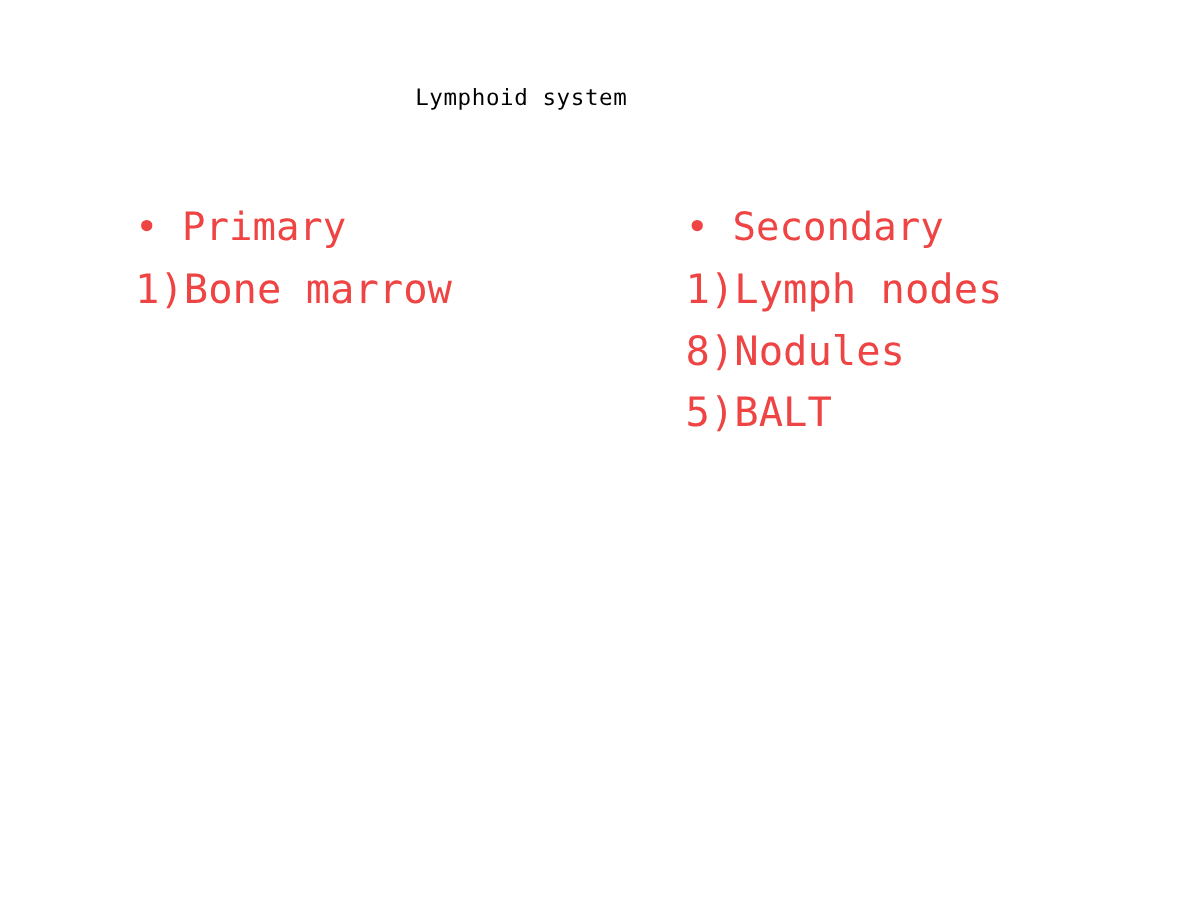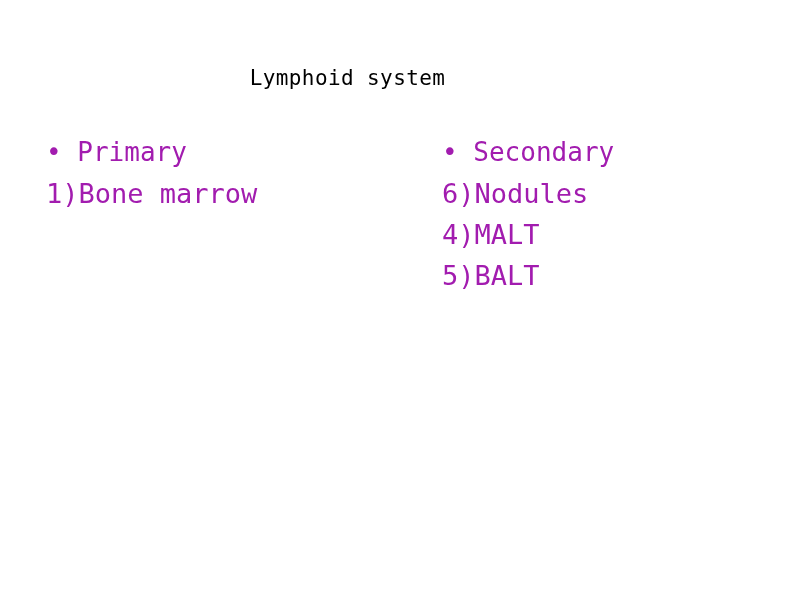--- a/index.html
+++ b/index.html
@@ -21,57 +21,58 @@
   .slide {
     position: absolute;
     inset: 0;
     width: 800px;
     height: 600px;
   }
 
   
   .slide-title {
     position: absolute;
-    top: 65px;
+    top: 52px;
     left: 0;
     width: 695px;
     text-align: center;
     font-family: "DejaVu Sans Mono", "Liberation Mono", monospace;
-    font-size: 21px;
+    font-size: 15px;
     font-weight: 400;
     line-height: 26px;
     letter-spacing: 0.4px;
     color: #000000;
     white-space: pre;
   }
 
   
   .columns {
     position: absolute;
     top: 132px;
     left: 0;
     width: 800px;
   }
 
   .column {
     position: absolute;
     top: 0;
   }
   .column-left  { left: 46px; }
-  .column-right { left: 442px; }
+  .column-right { left: 413px; }
 
   .list-line {
     font-family: "DejaVu Sans Mono", "Liberation Mono", monospace;
     font-size: 27px;
     font-weight: 400;
     line-height: 41px;
     height: 41px;
-    color: #a21caf;
+    color: #ef4444;
     white-space: pre;
     letter-spacing: 0px;
+    margin-left: 44px;
   }
 
   .list-line.heading {
     font-size: 26px;
   }
 </style>
 </head>
 <body>
 
 <div class="slide">
@@ -80,19 +81,19 @@
 
   <div class="columns">
 
     <div class="column column-left">
       <div class="list-line heading">• Primary</div>
       <div class="list-line">1)Bone marrow</div>
     </div>
 
     <div class="column column-right">
       <div class="list-line heading">• Secondary</div>
-      <div class="list-line">6)Nodules</div>
-      <div class="list-line">4)MALT</div>
+      <div class="list-line">1)Lymph nodes</div>
+      <div class="list-line">8)Nodules</div>
       <div class="list-line">5)BALT</div>
     </div>
 
   </div>
 </div>
 
 </body></html>

